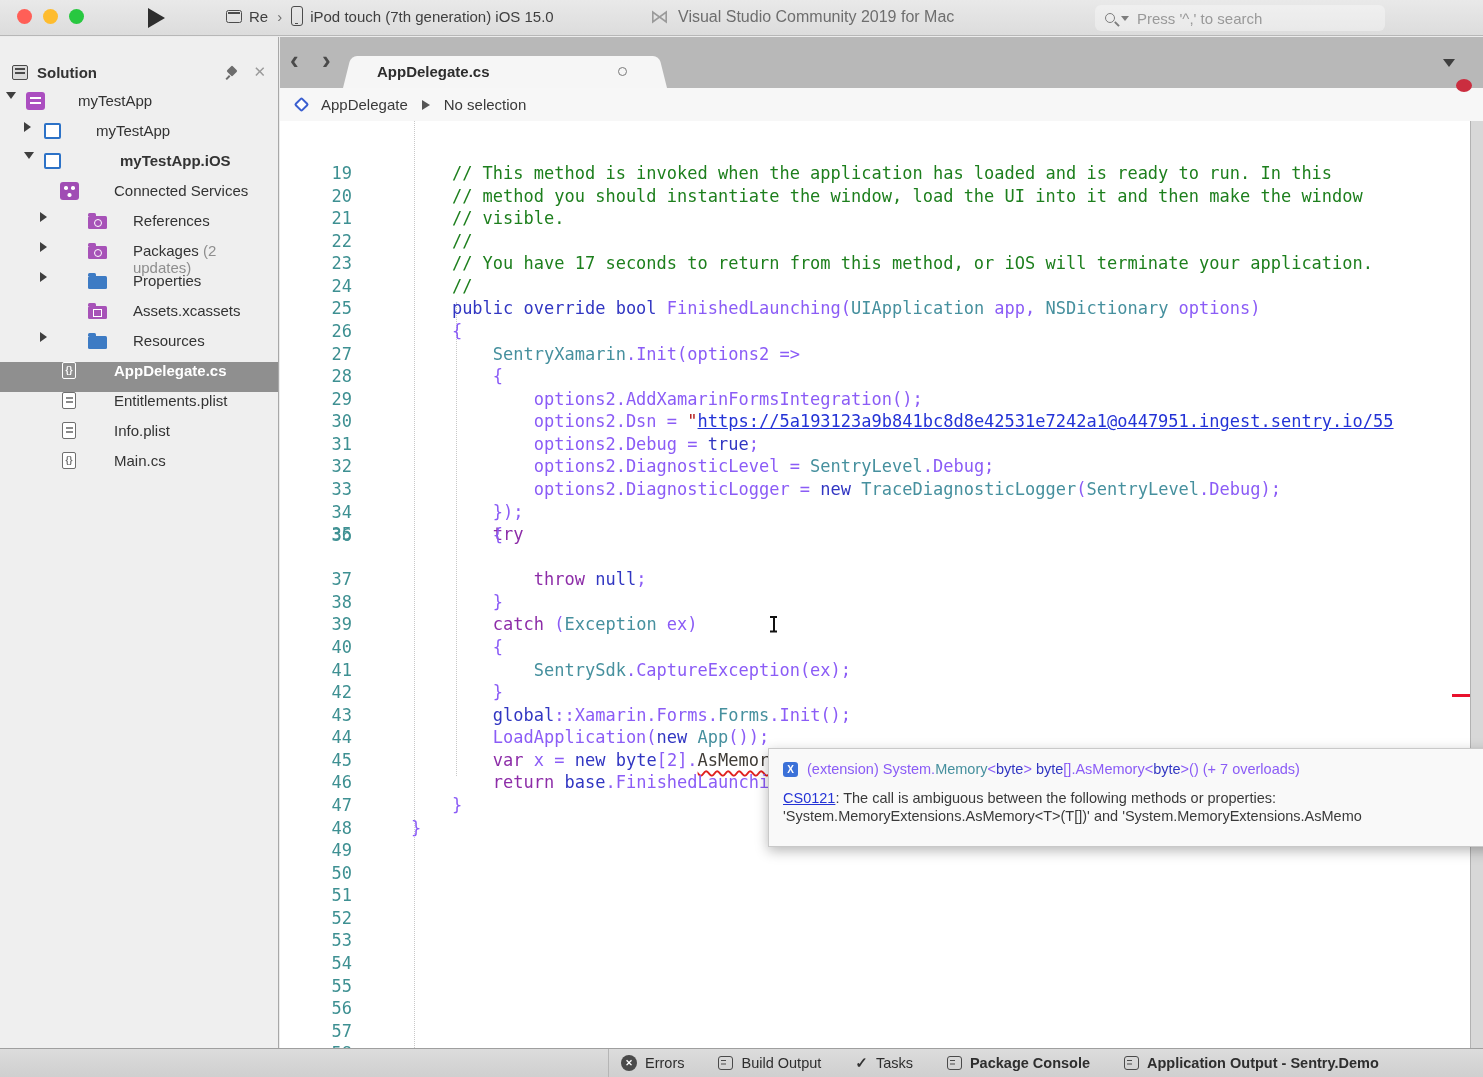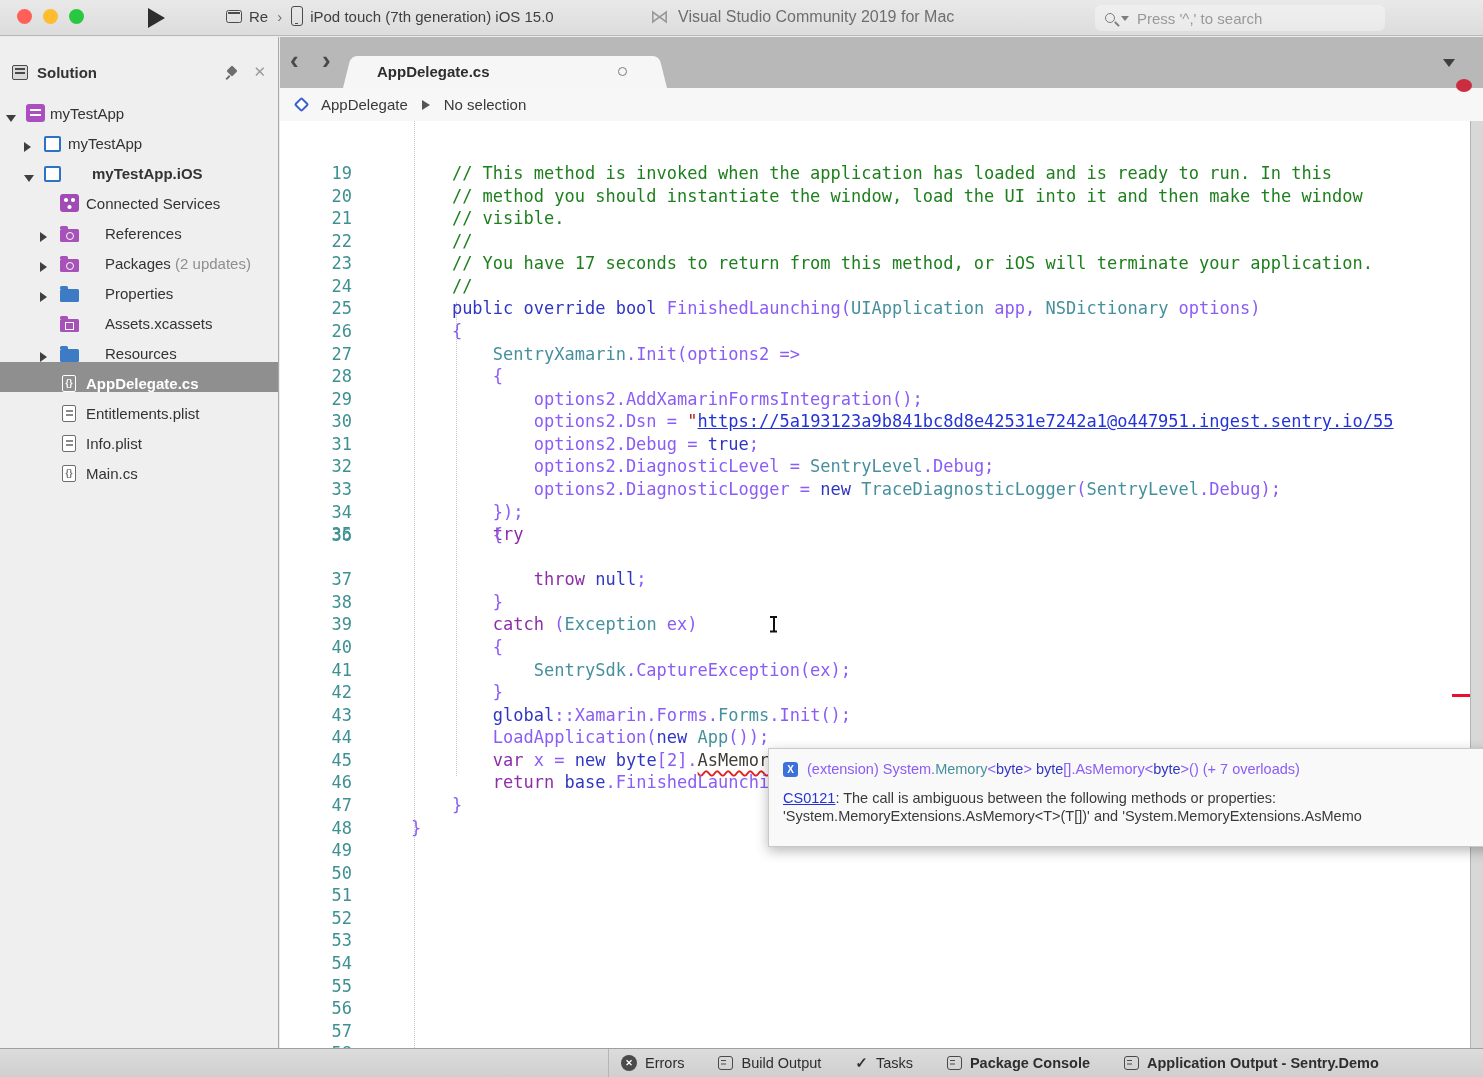--- a/index.html
+++ b/index.html
@@ -32,21 +32,21 @@
   .sidebar { position:absolute; left:0; top:37px; width:279px; height:1011px; background:#efefef; border-right:1px solid #a8a8a8; }
   .pad-head { position:absolute; left:0; top:18px; width:100%; height:34px; display:flex; align-items:center; padding:0 12px; }
   .sol-ic { width:16px; height:15px; border:1.7px solid #4a4a4a; border-radius:2px; position:relative; margin-right:9px; background:#dadada; }
   .sol-ic::before{ content:""; position:absolute; left:2px; right:2px; top:2.5px; height:1.8px; background:#4a4a4a; box-shadow:0 4px 0 #4a4a4a; }
   .pad-title { font-size:15px; font-weight:bold; color:#333; flex:1; }
   .pin-ic { width:15px; height:15px; position:relative; margin-right:14px; cursor:pointer; }
   .pin-ic::before{ content:""; position:absolute; left:4px; top:2px; width:8px; height:8px; background:#6d6d6d; border-radius:1.5px; transform:rotate(45deg); }
   .pin-ic::after{ content:""; position:absolute; left:3px; top:10px; width:1.8px; height:5px; background:#6d6d6d; transform:rotate(45deg); }
   .close-x { color:#9a9a9a; font-size:15px; cursor:pointer; }
   .tree { position:absolute; top:55px; left:0; width:100%; }
-  .trow { height:30px; display:flex; align-items:flex-end; font-size:15px; color:#333; position:relative; cursor:pointer; }
+  .trow { height:30px; display:flex; align-items:flex-start; font-size:15px; color:#333; position:relative; cursor:pointer;padding-left:28px; }
   .trow.sel { background:#8f8f8f; color:#fff; }
   .arr { position:absolute; width:0; height:0; }
   .arr.right { border-left:7px solid #3f3f3f; border-top:5px solid transparent; border-bottom:5px solid transparent; }
   .arr.down { border-top:7px solid #3f3f3f; border-left:5px solid transparent; border-right:5px solid transparent; }
   .ticon { position:absolute; width:19px; height:18px; }
   .suffix { color:#8e8e8e; }
   
   .i-solution { background:#ab4ec0; border-radius:3px; }
   .i-solution::before{ content:""; position:absolute; left:4px; right:4px; top:5px; height:2px; background:#fff; box-shadow:0 5px 0 #fff; }
   .i-project { width:17px; height:16px; margin-top:1px; background:#fff; border:2px solid #2c72c7; border-radius:2px; }

